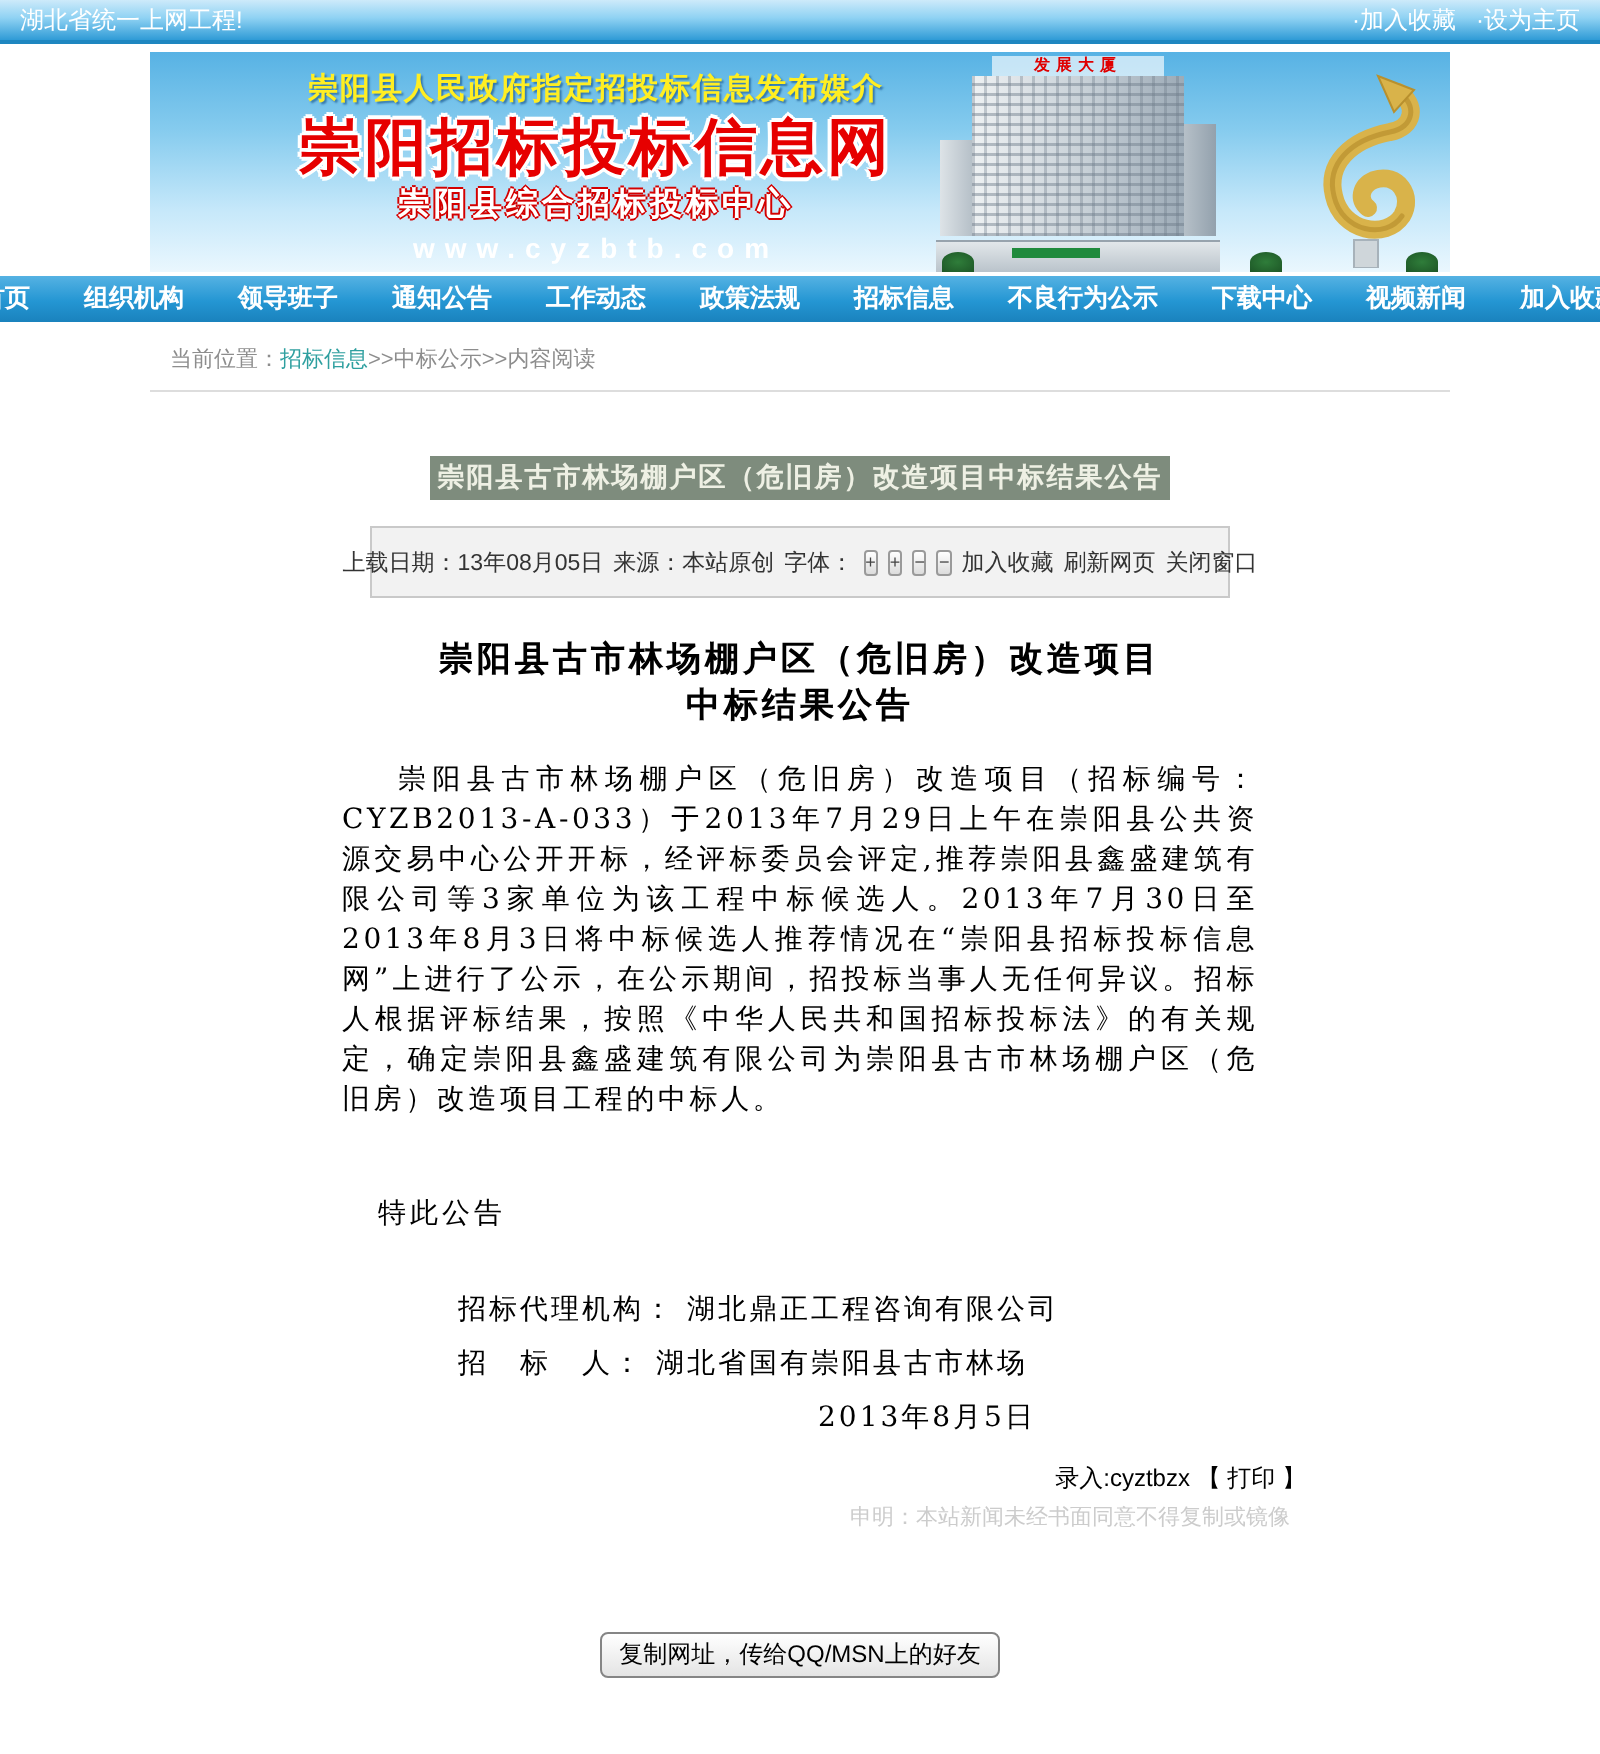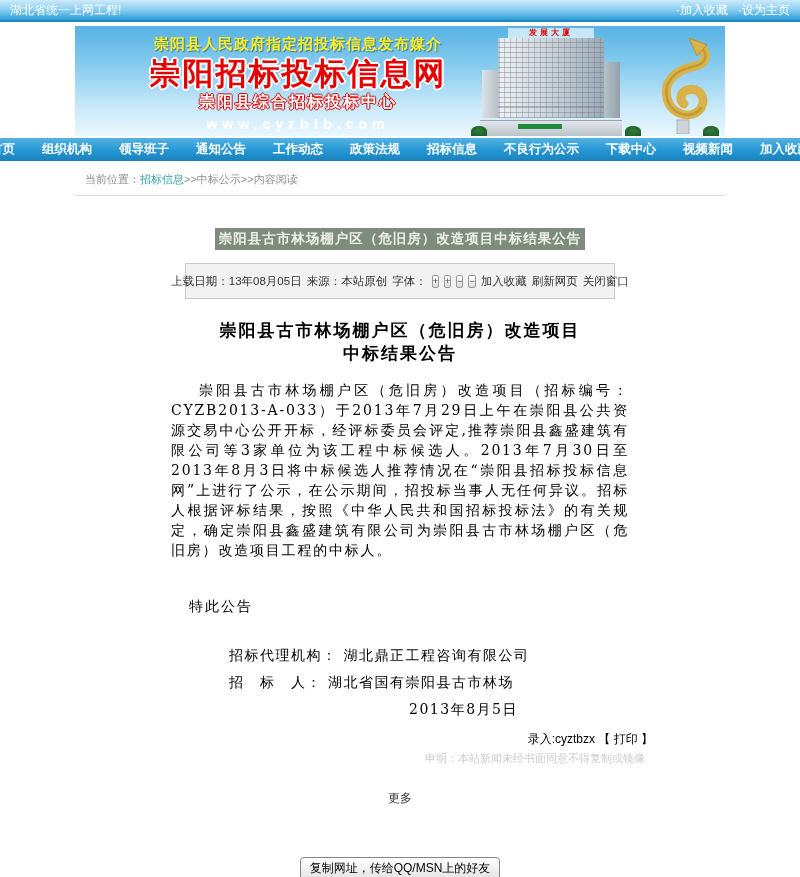--- a/index.html
+++ b/index.html
@@ -31,21 +31,21 @@
   .banner-site{
     margin-top:3px;font-size:31px;line-height:33px;font-weight:bold;color:#e60000;letter-spacing:2px;
     text-shadow:-2px 0 #fff,2px 0 #fff,0 -2px #fff,0 2px #fff,-1px -1px #fff,1px 1px #fff,1px -1px #fff,-1px 1px #fff;
   }
   .banner-sub{
     margin-top:2px;font-size:16px;font-weight:bold;color:#fff;letter-spacing:2px;
     text-shadow:-1px 0 #d40000,1px 0 #d40000,0 -1px #d40000,0 1px #d40000;
   }
   .banner-url{margin-top:3px;font-size:14px;font-weight:bold;color:#fff;letter-spacing:5px;}
   
-  .building{position:absolute;left:405px;top:2px;width:142px;height:109px;}
+  .building{position:absolute;left:393px;top:2px;width:142px;height:109px;}
   .b-sign{
     position:absolute;left:28px;top:0;width:86px;height:10px;line-height:10px;text-align:center;
     background:rgba(255,255,255,.65);color:#e00000;font-size:8px;font-weight:bold;letter-spacing:3px;
   }
   .b-tower{
     position:absolute;left:18px;top:10px;width:106px;height:80px;
     background:
       repeating-linear-gradient(0deg,rgba(108,122,136,.45) 0 1.5px,transparent 1.5px 5px),
       repeating-linear-gradient(90deg,rgba(108,122,136,.35) 0 1.5px,transparent 1.5px 6px),
       linear-gradient(90deg,#eef1f3 0%,#c6cfd6 55%,#9dabb7 100%);
@@ -212,21 +212,18 @@
     <div class="sig-date">2013年8月5日</div>
   </div>
 
   <div class="entry-line">
     <span>录入:cyztbzx</span>
     <a class="print">【 打印 】</a>
   </div>
 
   <div class="notice">申明：本站新闻未经书面同意不得复制或镜像</div>
 
-  <div class="more-row">
-    <a>更多</a>
-  </div>
 
   <div class="share-row">
     <button class="share-btn">复制网址，传给QQ/MSN上的好友</button>
   </div>
 
 </div>
 
 </body></html>

